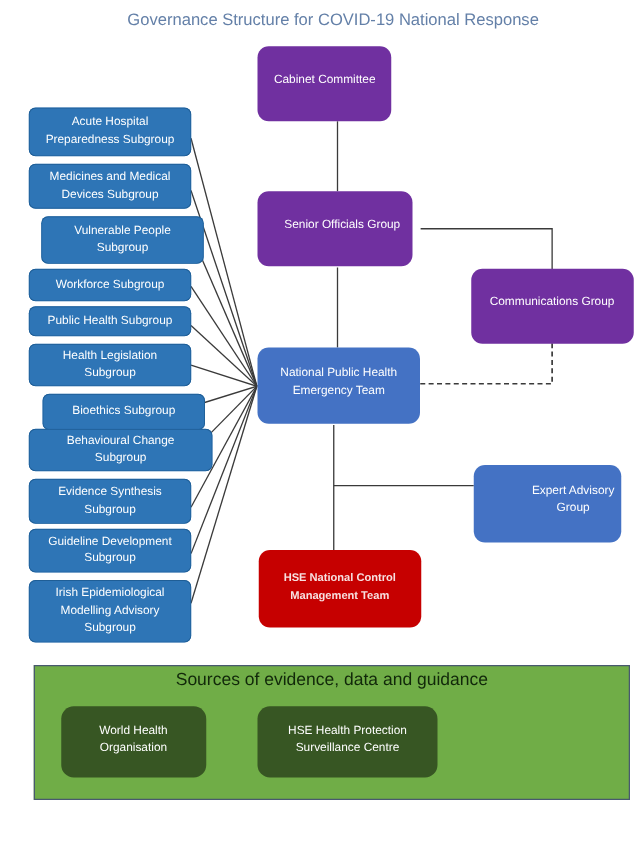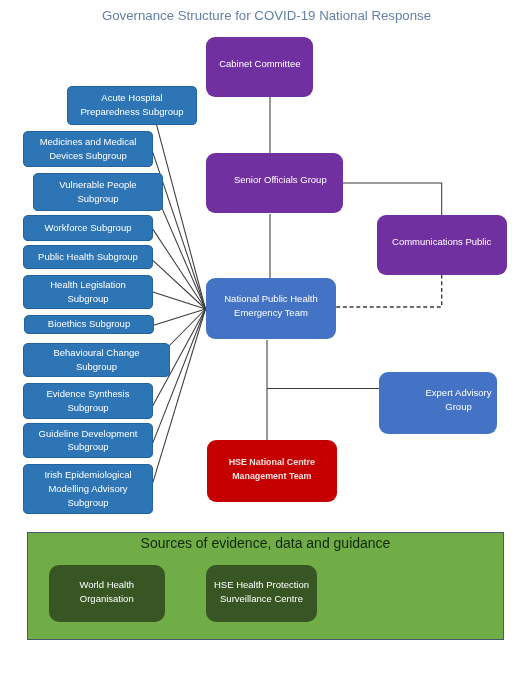--- a/index.html
+++ b/index.html
@@ -56,51 +56,51 @@
       <path d="M270,214 L270,278"></path>
       <path d="M267,340 L267,440"></path>
       <path d="M267,388.5 L379,388.5"></path>
       <path d="M336.5,183 L441.7,183 L441.7,215.5"></path>
     </g>
     <g stroke="#3a3a3a" stroke-width="1.35" fill="none" stroke-dasharray="4,2.7">
       <path d="M336.2,307 L441.7,307 L441.7,274.5"></path>
     </g>
   </svg>
 
-  <div class="node sub" style="left:23px;top:86px;width:130px;height:38.5px;margin-left:44px;"><span>Acute Hospital
+  <div class="node sub" style="left:23px;top:86px;width:130px;height:38.5px;"><span>Acute Hospital
 Preparedness Subgroup</span></div>
   <div class="node sub" style="left:23px;top:130.5px;width:130px;height:36.5px;"><span>Medicines and Medical
 Devices Subgroup</span></div>
   <div class="node sub" style="left:33px;top:173px;width:130px;height:37.5px;"><span>Vulnerable People
 Subgroup</span></div>
   <div class="node sub" style="left:23px;top:215px;width:130px;height:26px;"><span>Workforce Subgroup</span></div>
   <div class="node sub" style="left:23px;top:244.8px;width:130px;height:24.5px;"><span>Public Health Subgroup</span></div>
   <div class="node sub" style="left:23px;top:275px;width:130px;height:33.5px;"><span>Health Legislation
 Subgroup</span></div>
-  <div class="node sub" style="left:24px;top:314.6px;width:130px;height:19px;"><span>Bioethics Subgroup</span></div>
+  <div class="node sub" style="left:34px;top:314.6px;width:130px;height:29px;"><span>Bioethics Subgroup</span></div>
   <div class="node sub" style="left:23px;top:343px;width:147px;height:34px;"><span>Behavioural Change
 Subgroup</span></div>
   <div class="node sub" style="left:23px;top:383px;width:130px;height:35.5px;"><span>Evidence Synthesis
 Subgroup</span></div>
   <div class="node sub" style="left:23px;top:423.2px;width:130px;height:34.5px;"><span>Guideline Development
 Subgroup</span></div>
   <div class="node sub" style="left:23px;top:464px;width:130px;height:50px;"><span>Irish Epidemiological
 Modelling Advisory
 Subgroup</span></div>
 
   <div class="node purple" style="left:206.3px;top:37.2px;width:107px;height:60px;"><span>Cabinet Committee</span></div>
-  <div class="node purple" style="left:206.3px;top:153.1px;width:137px;height:60.4px;padding-left:11px;"><span>Senior Officials Group</span></div>
+  <div class="node purple" style="left:206.3px;top:153.1px;width:124px;height:60.4px;padding-left:11px;"><span>Senior Officials Group</span></div>
   <div class="node nphet" style="left:206px;top:278.2px;width:130px;height:60.8px;"><span>National Public Health
 Emergency Team</span></div>
-  <div class="node red" style="left:206.8px;top:440.3px;width:130px;height:61.4px;"><span>HSE National Centre
+  <div class="node red" style="left:206.8px;top:440.3px;width:130px;height:61.4px;"><span>HSE National Control
 Management Team</span></div>
 
-  <div class="node purple" style="left:376.5px;top:215.2px;width:130.3px;height:59.6px;"><span>Communications Public</span></div>
+  <div class="node purple" style="left:376.5px;top:215.2px;width:130.3px;height:59.6px;"><span>Communications Group</span></div>
   <div class="node nphet" style="left:379px;top:372px;width:118px;height:62px;padding-left:41px;"><span>Expert Advisory Group</span></div>
 
   <div id="green-panel"></div>
   <div id="green-heading">Sources of evidence, data and guidance</div>
   <div class="src" style="left:48.5px;top:564.6px;width:116.5px;height:57.2px;"><span>World Health
 Organisation</span></div>
-  <div class="src" style="left:206px;top:564.6px;width:111px;height:57.2px;"><span>HSE Health Protection
+  <div class="src" style="left:206px;top:564.6px;width:144px;height:57.2px;"><span>HSE Health Protection
 Surveillance Centre</span></div>
 
 </div>
 
 </body></html>

